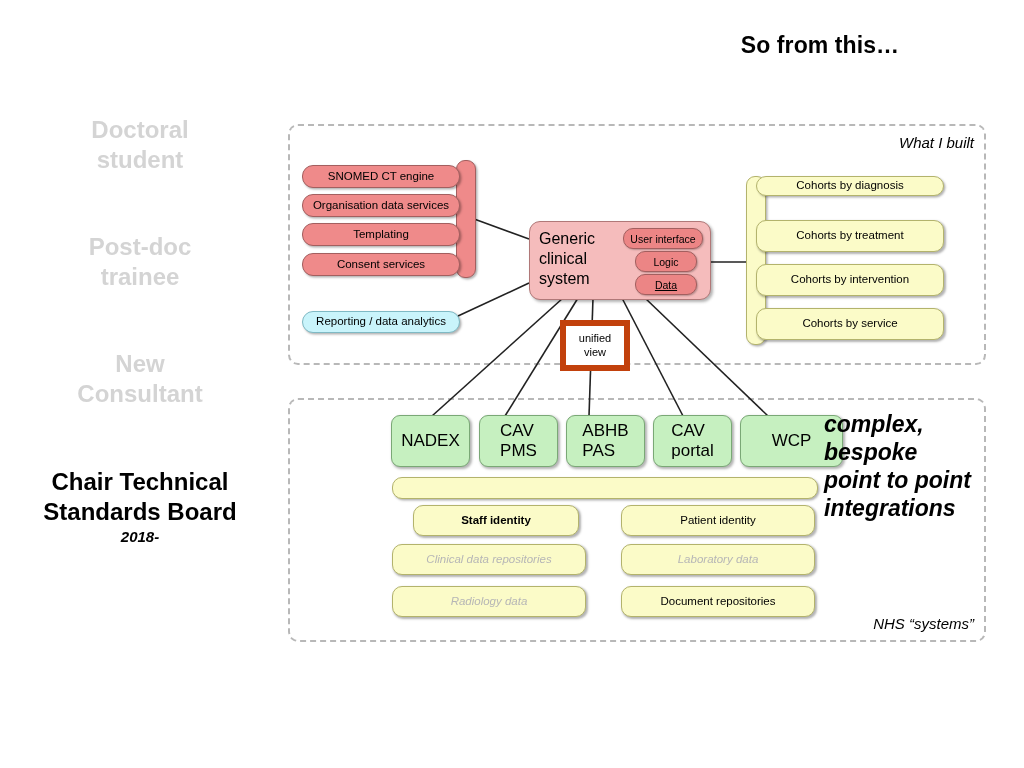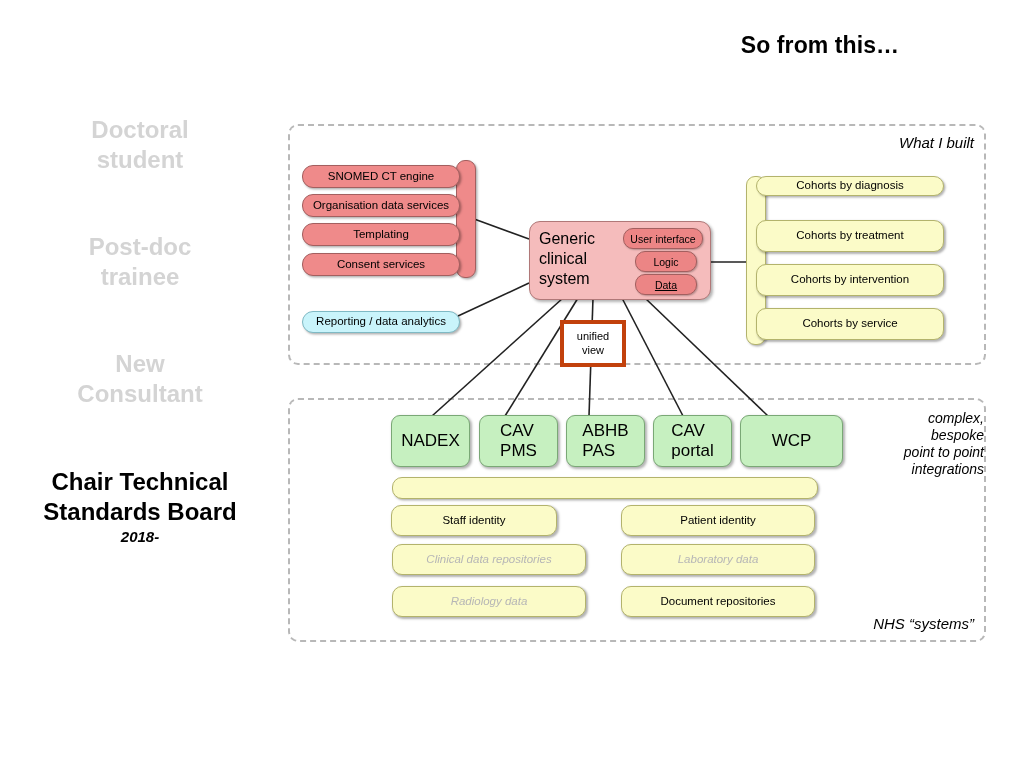--- a/index.html
+++ b/index.html
@@ -171,45 +171,45 @@
     font-size: 17px;
     line-height: 1.2;
     box-shadow: 1.8px 1.8px 2.6px rgba(0,0,0,.30);
   }
   
   #unified-view {
     position: absolute;
     left: 560px; top: 320px;
     width: 58px; height: 39px;
     background: #ffffff;
-    border: 4px solid #c2410c;
+    border: 6px solid #c2410c;
     border-radius: 0;
     box-shadow: none;
     font-size: 11px;
     line-height: 1.25;
     display: flex;
     align-items: center;
     justify-content: center;
     text-align: center;
     z-index: 5;
   }
   .dim {
     color: #b6b6b6;
     font-style: italic;
   }
   
   #complex-note {
     position: absolute;
     left: 824px;
     top: 410px;
     width: 160px;
-    text-align: right;
-    font-size: 14px;
+    text-align: left;
+    font-size: 23px;
     font-style: italic;
-    font-weight: normal;
+    font-weight: bold;
     line-height: 1.22;
   }
 </style>
 </head>
 <body>
 
 <div class="slide">
 
   <div class="slide-title">So from this…</div>
 
@@ -315,21 +315,21 @@
     <span>CAV<br>portal</span>
   </div>
   <div class="node box-green" style="left:740px; top:415px; width:103px; height:52px;">
     <span>WCP</span>
   </div>
 
   <div class="node pill-yellow" style="left:392px; top:477px; width:426px; height:22px;">
     <span></span>
   </div>
 
-  <div class="node pill-yellow" style="left:391px; top:505px; width:166px; height:31px;">
+  <div class="node pill-yellow" style="left:413px; top:505px; width:166px; height:31px;font-weight:bold;">
     <span>Staff identity</span>
   </div>
   <div class="node pill-yellow" style="left:392px; top:544px; width:194px; height:31px;">
     <span class="dim">Clinical data repositories</span>
   </div>
   <div class="node pill-yellow" style="left:392px; top:586px; width:194px; height:31px;">
     <span class="dim">Radiology data</span>
   </div>
 
   <div class="node pill-yellow" style="left:621px; top:505px; width:194px; height:31px;">

